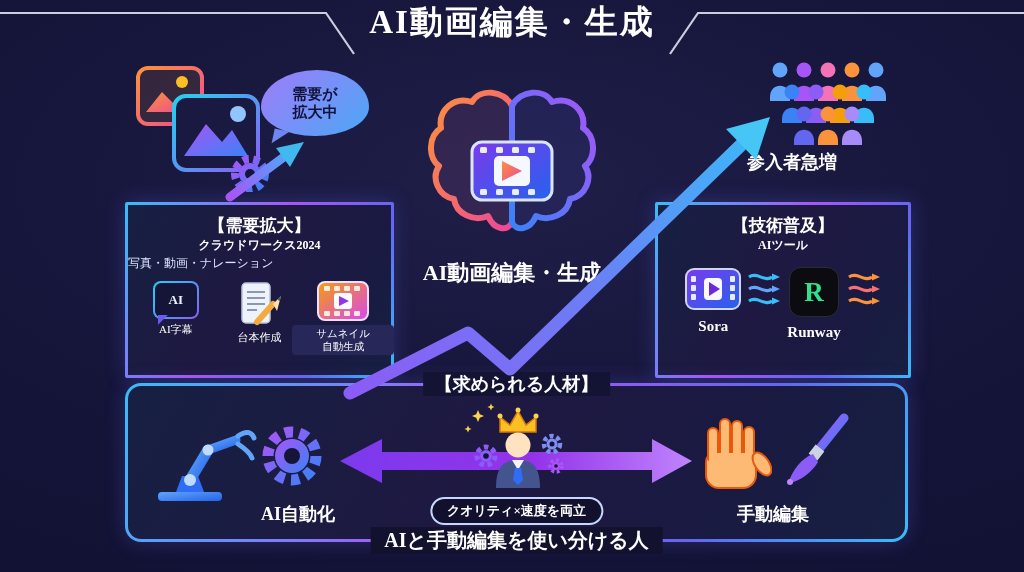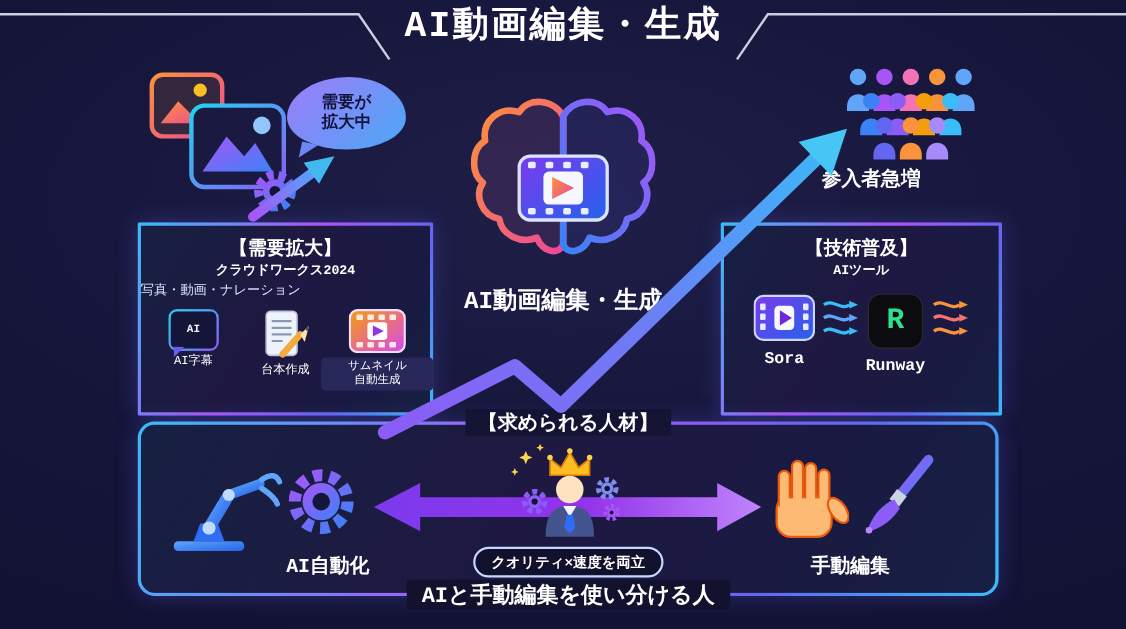--- a/index.html
+++ b/index.html
@@ -1,18 +1,18 @@
 <!DOCTYPE html>
 <html><head>
 <meta charset="utf-8">
 <style>
   html,body{margin:0;padding:0;background:#0d0d24;}
   .canvas{
     position:relative;width:1024px;height:572px;overflow:hidden;
-    font-family:Liberation Mono, monospace;
+    font-family:Liberation Serif, serif;
     background:radial-gradient(120% 100% at 50% 32%, #1e1e48 0%, #15153a 48%, #101030 100%);
     color:#fff;
   }
   .abs{position:absolute;}
   .overlay{position:absolute;left:0;top:0;z-index:3;pointer-events:none;}
   .z2{z-index:2;}
 
   .page-title{left:0;right:0;top:9;text-align:center;font-size:33px;font-weight:bold;
     letter-spacing:2px;color:#ffffff;z-index:4;}
 
@@ -42,21 +42,21 @@
   .box-caption{font-size:12px;color:#dbe5ff;margin-top:1px;}
 
   .icon-row{display:flex;justify-content:space-around;align-items:flex-start;margin-top:9px;padding:0 6px;}
   .cell{display:flex;flex-direction:column;align-items:center;width:33%;}
   .cell-label{font-size:11px;margin-top:4px;text-align:center;line-height:1.25;}
   .cell-label.boxed{background:#27275a;border-radius:4px;padding:2px 20px;width:62px;font-size:10.5px;}
 
   .ai-chip{position:relative;width:42px;height:34px;border:2.5px solid transparent;border-radius:8px;
     background:linear-gradient(#15153a,#15153a) padding-box,linear-gradient(135deg,#22d3ee,#8b5cf6) border-box;
     display:flex;align-items:center;justify-content:center;}
-  .ai-chip span{font-size:10px;font-weight:bold;color:#e8f4ff;}
+  .ai-chip span{font-size:13px;font-weight:bold;color:#e8f4ff;}
   .ai-chip::after{content:"";position:absolute;left:3px;bottom:-8px;width:10px;height:10px;
     background:#6a5af0;clip-path:polygon(0 0,100% 0,0 100%);}
 
   .tools-row{display:flex;justify-content:center;align-items:flex-start;gap:6px;margin-top:13px;}
   .tool-col{display:flex;flex-direction:column;align-items:center;}
   .tool-label{font-size:15px;font-weight:bold;margin-top:7px;}
   .runway-logo{width:48px;height:48px;border-radius:12px;background:#0b0b10;border:1px solid #2b2b36;
     display:flex;align-items:center;justify-content:center;}
   .runway-logo span{font-size:27px;font-weight:800;color:#2fe08c;}
 

